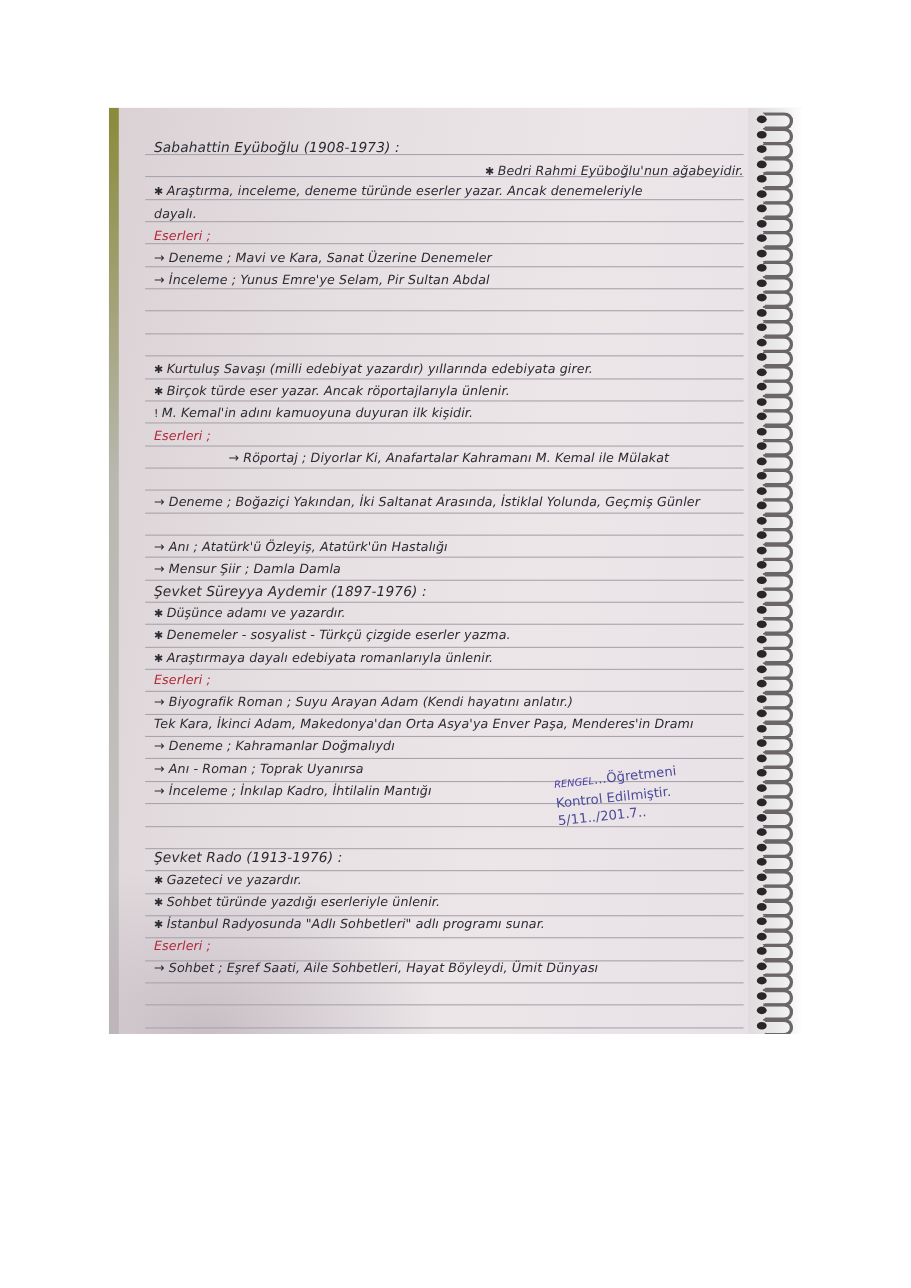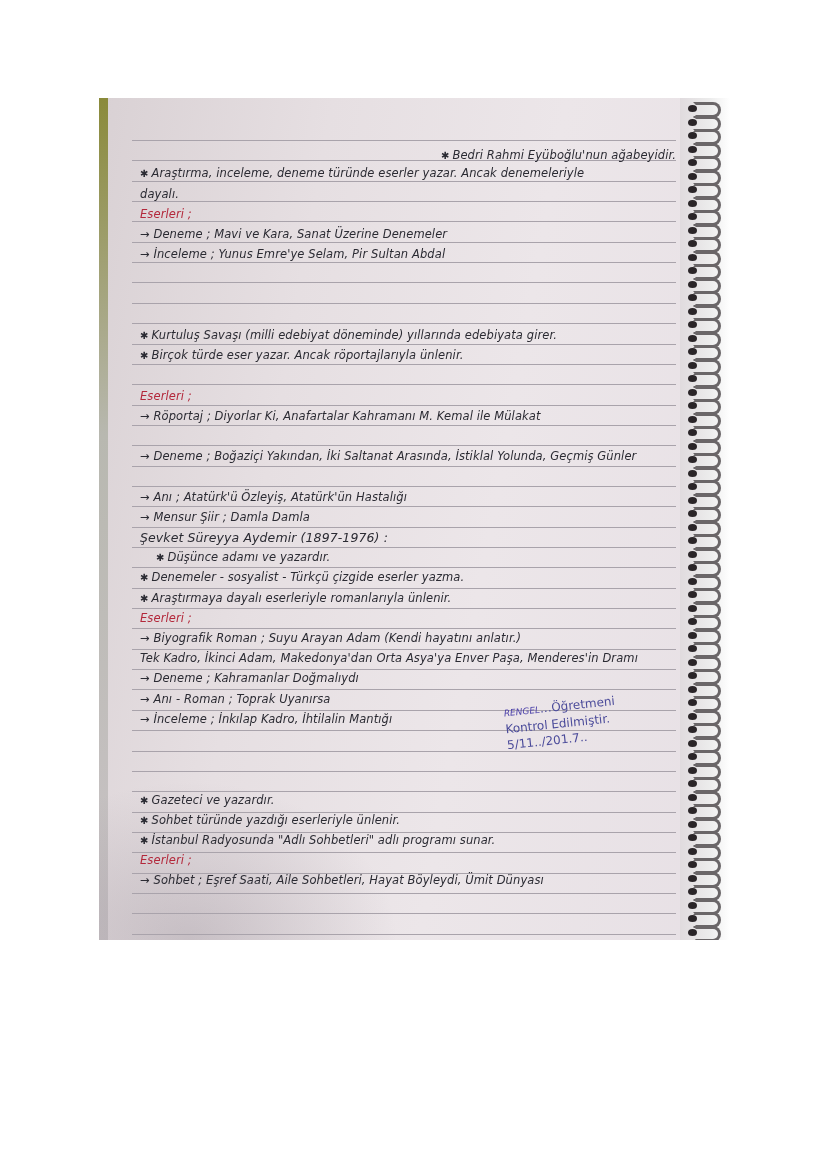--- a/index.html
+++ b/index.html
@@ -87,43 +87,46 @@
       <div class="ruled-line" style="top: 652.5px;"></div>
       <div class="ruled-line" style="top: 672.85px;"></div>
       <div class="ruled-line" style="top: 693.2px;"></div>
       <div class="ruled-line" style="top: 713.55px;"></div>
       <div class="ruled-line" style="top: 733.9px;"></div>
       <div class="ruled-line" style="top: 754.25px;"></div>
       <div class="ruled-line" style="top: 774.6px;"></div>
       <div class="ruled-line" style="top: 794.95px;"></div>
       <div class="ruled-line" style="top: 815.3px;"></div>
       <div class="ruled-line" style="top: 835.65px;"></div>
+      <div class="note-line heading" style="top: 28px;"><span>Sabahattin Eyüboğlu (1908-1973) :</span></div>
       <div class="note-line " style="top: 50px; text-align: right;"><span class="star">✱</span><span>Bedri Rahmi Eyüboğlu'nun ağabeyidir.</span></div>
       <div class="note-line " style="top: 68.4px;"><span class="star">✱</span><span>Araştırma, inceleme, deneme türünde eserler yazar. Ancak denemeleriyle</span></div>
       <div class="note-line " style="top: 88.6px;"><span>dayalı.</span></div>
       <div class="note-line red" style="top: 108.8px;"><span>Eserleri ;</span></div>
       <div class="note-line " style="top: 129px;"><span>→ Deneme ; Mavi ve Kara, Sanat Üzerine Denemeler</span></div>
       <div class="note-line " style="top: 149.2px;"><span>→ İnceleme ; Yunus Emre'ye Selam, Pir Sultan Abdal</span></div>
-      <div class="note-line " style="top: 230px;"><span class="star">✱</span><span>Kurtuluş Savaşı (milli edebiyat döneminde) yıllarında edebiyata girer.</span></div>
+      <div class="note-line " style="top: 230px;"><span class="star">✱</span><span>Kurtuluş Savaşı (milli edebiyat yazardır) yıllarında edebiyata girer.</span></div>
       <div class="note-line " style="top: 250.2px;"><span class="star">✱</span><span>Birçok türde eser yazar. Ancak röportajlarıyla ünlenir.</span></div>
+      <div class="note-line " style="top: 270.4px;"><span class="star">!</span><span>M. Kemal'in adını kamuoyuna duyuran ilk kişidir.</span></div>
       <div class="note-line red" style="top: 290.6px;"><span>Eserleri ;</span></div>
-      <div class="note-line " style="top: 310.8px;"><span>→ Röportaj ; Diyorlar Ki, Anafartalar Kahramanı M. Kemal ile Mülakat</span></div>
+      <div class="note-line " style="top: 310.8px; text-align: center;"><span>→ Röportaj ; Diyorlar Ki, Anafartalar Kahramanı M. Kemal ile Mülakat</span></div>
       <div class="note-line " style="top: 351.2px;"><span>→ Deneme ; Boğaziçi Yakından, İki Saltanat Arasında, İstiklal Yolunda, Geçmiş Günler</span></div>
       <div class="note-line " style="top: 391.6px;"><span>→ Anı ; Atatürk'ü Özleyiş, Atatürk'ün Hastalığı</span></div>
       <div class="note-line " style="top: 411.8px;"><span>→ Mensur Şiir ; Damla Damla</span></div>
       <div class="note-line heading" style="top: 432px;"><span>Şevket Süreyya Aydemir (1897-1976) :</span></div>
-      <div class="note-line " style="top: 452.2px; margin-left: 16px;"><span class="star">✱</span><span>Düşünce adamı ve yazardır.</span></div>
+      <div class="note-line " style="top: 452.2px;"><span class="star">✱</span><span>Düşünce adamı ve yazardır.</span></div>
       <div class="note-line " style="top: 472.4px;"><span class="star">✱</span><span>Denemeler - sosyalist - Türkçü çizgide eserler yazma.</span></div>
-      <div class="note-line " style="top: 492.6px;"><span class="star">✱</span><span>Araştırmaya dayalı eserleriyle romanlarıyla ünlenir.</span></div>
+      <div class="note-line " style="top: 492.6px;"><span class="star">✱</span><span>Araştırmaya dayalı edebiyata romanlarıyla ünlenir.</span></div>
       <div class="note-line red" style="top: 512.8px;"><span>Eserleri ;</span></div>
       <div class="note-line " style="top: 533px;"><span>→ Biyografik Roman ; Suyu Arayan Adam (Kendi hayatını anlatır.)</span></div>
-      <div class="note-line " style="top: 553.2px;"><span>Tek Kadro, İkinci Adam, Makedonya'dan Orta Asya'ya Enver Paşa, Menderes'in Dramı</span></div>
+      <div class="note-line " style="top: 553.2px;"><span>Tek Kara, İkinci Adam, Makedonya'dan Orta Asya'ya Enver Paşa, Menderes'in Dramı</span></div>
       <div class="note-line " style="top: 573.4px;"><span>→ Deneme ; Kahramanlar Doğmalıydı</span></div>
       <div class="note-line " style="top: 593.6px;"><span>→ Anı - Roman ; Toprak Uyanırsa</span></div>
       <div class="note-line " style="top: 613.8px;"><span>→ İnceleme ; İnkılap Kadro, İhtilalin Mantığı</span></div>
+      <div class="note-line heading" style="top: 674.4px;"><span>Şevket Rado (1913-1976) :</span></div>
       <div class="note-line " style="top: 694.6px;"><span class="star">✱</span><span>Gazeteci ve yazardır.</span></div>
       <div class="note-line " style="top: 714.8px;"><span class="star">✱</span><span>Sohbet türünde yazdığı eserleriyle ünlenir.</span></div>
       <div class="note-line " style="top: 735px;"><span class="star">✱</span><span>İstanbul Radyosunda "Adlı Sohbetleri" adlı programı sunar.</span></div>
       <div class="note-line red" style="top: 755.2px;"><span>Eserleri ;</span></div>
       <div class="note-line " style="top: 775.4px;"><span>→ Sohbet ; Eşref Saati, Aile Sohbetleri, Hayat Böyleydi, Ümit Dünyası</span></div>
     </div>
   <div class="spiral" id="spiral">
       <div class="coil" style="top: 4px;">
         <div class="hole"></div>
         <div class="wire"></div>

